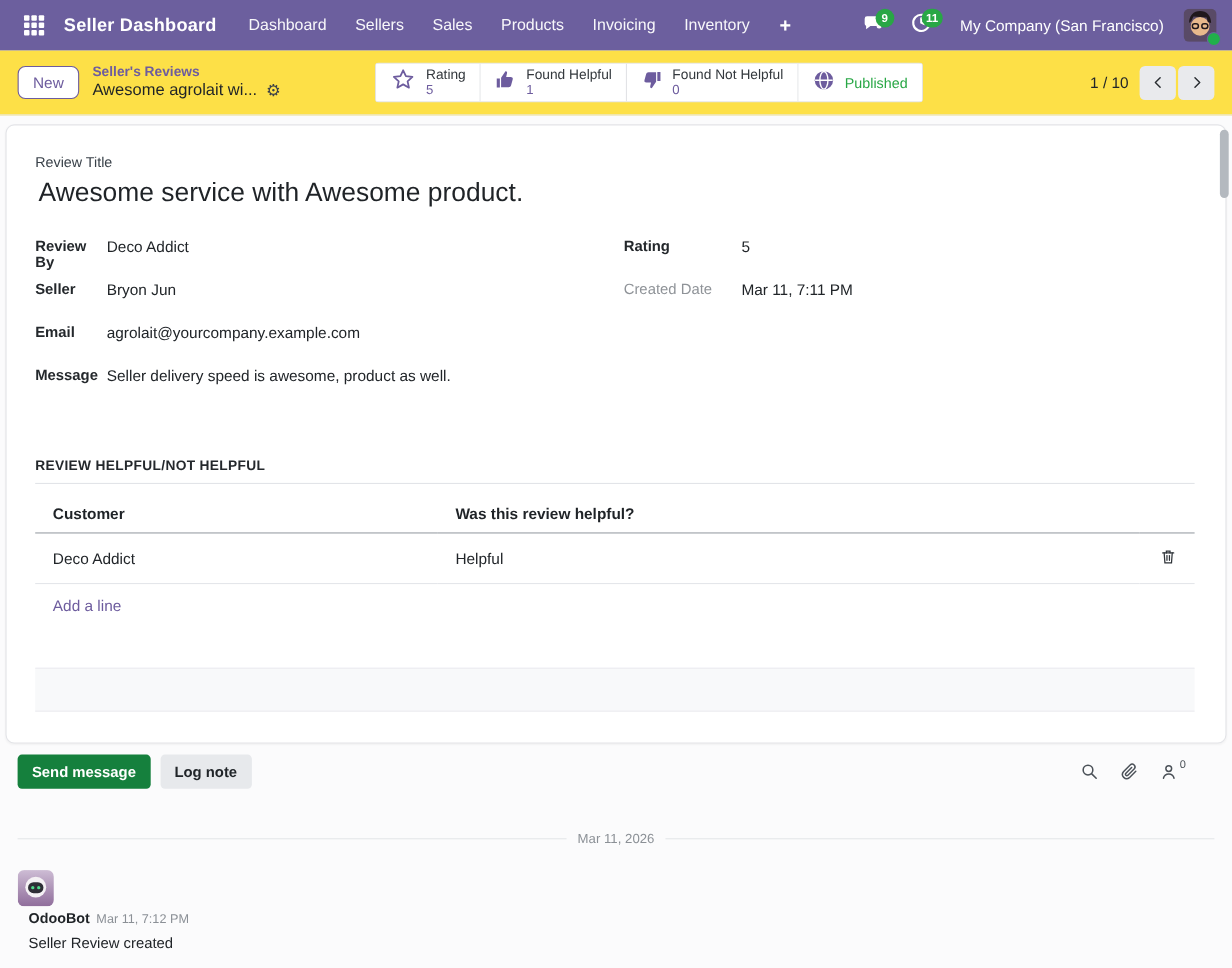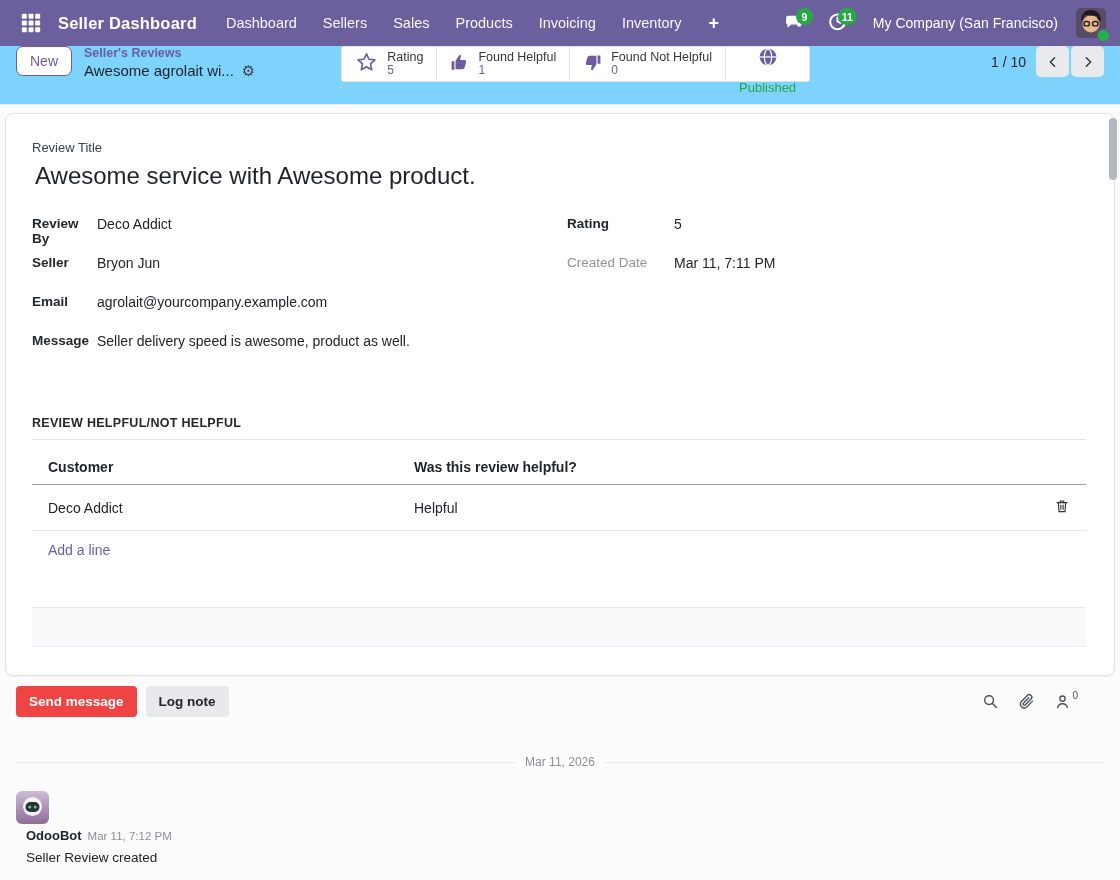--- a/index.html
+++ b/index.html
@@ -22,36 +22,36 @@
   .nav-badge { position:absolute; top:2px; right:-2px; min-width:17px; height:17px;
     background:#28a745; border-radius:9px; color:#fff; font-size:10.5px; font-weight:700;
     display:flex; align-items:center; justify-content:center; padding:0 4px; }
   .company { font-size:14px; padding:0 8px; white-space:nowrap; cursor:pointer; }
   .avatar { position:relative; width:30px; height:30px; border-radius:5px; overflow:visible; cursor:pointer; }
   .avatar svg { border-radius:5px; display:block; }
   .presence-dot { position:absolute; right:-4px; bottom:-4px; width:13px; height:13px;
     border-radius:50%; background:#21b04b; border:1.5px solid #6c5f9e; }
 
   
-  .control-panel { height:59px; background:#7dd3fc; display:flex; align-items:flex-start;
+  .control-panel { height:59px; background:#fde047; display:flex; align-items:center;
     padding:0 16px; border-bottom:1px solid #e8e9ec; }
   .btn-new { border:1px solid #6d5c9e; color:#6d5c9e; background:#fff; font-size:14px;
     padding:6px 13px; border-radius:7px; cursor:pointer; font-weight:500;
     font-family:inherit; }
   .breadcrumb-col { margin-left:12px; line-height:1.25; }
   .bc-parent { font-size:12.5px; color:#6d5c9e; font-weight:600; cursor:pointer; }
   .bc-current-row { display:flex; align-items:center; gap:8px; }
   .bc-current { font-size:15px; color:#1f2327; }
   .gear { font-family:"DejaVu Sans",sans-serif; font-size:15px; color:#3d4248; cursor:pointer; line-height:1; }
 
   .stat-group { display:flex; margin-left:86px; border:1px solid #e2e3e6; border-radius:3px;
     height:36px; background:#fff; }
   .stat-btn { display:flex; align-items:center; gap:9px; padding:0 13px;
     border-right:1px solid #e2e3e6; cursor:pointer; background:#fff; }
-  .stat-btn:last-child { border-right:none;flex-direction:column; }
+  .stat-btn:last-child { border-right:none; }
   .stat-texts { line-height:1.15; }
   .stat-label { font-size:12.5px; color:#33383d; white-space:nowrap; }
   .stat-value { font-size:12px; color:#6d5c9e; font-weight:500; }
   .published-label { font-size:13px; color:#28a745; font-weight:500; }
 
   .pager { margin-left:auto; display:flex; align-items:center; gap:10px; }
   .pager-text { font-size:14px; color:#212529; }
   .pager-btns { display:flex; gap:2px; }
   .pager-btn { width:33px; height:31px; background:#e9eaed; border:none; border-radius:5px;
     display:flex; align-items:center; justify-content:center; cursor:pointer; }
@@ -87,21 +87,21 @@
   .trash-btn { background:none; border:none; cursor:pointer; padding:2px; }
   .add-line td { border-bottom:none; }
   .add-line a { color:#6d5c9e; text-decoration:none; font-size:14px; cursor:pointer; }
   .blank-row { height:38px; }
   .stripe-row { height:40px; background:#f8f9fa; border-top:1px solid #ececf0;
     border-bottom:1px solid #ececf0; }
 
   
   .chatter { padding:10px 16px 0; }
   .chatter-topbar { display:flex; align-items:center; }
-  .btn-send { background:#ef4444; color:#fff; border:none; border-radius:4px;
+  .btn-send { background:#15803d; color:#fff; border:none; border-radius:4px;
     font-size:13.5px; font-weight:600; padding:8px 13px; cursor:pointer; font-family:inherit; }
   .btn-log { background:#e7e9ec; color:#212529; border:none; border-radius:4px;
     font-size:13.5px; font-weight:600; padding:8px 13px; margin-left:9px; cursor:pointer; font-family:inherit; }
   .chatter-icons { margin-left:auto; display:flex; align-items:center; gap:19px; padding-right:26px; }
   .chatter-icon { background:none; border:none; cursor:pointer; display:flex; align-items:flex-start;
     color:#4b5158; padding:0; }
   .follower-sup { font-size:10px; color:#4b5158; margin-left:1px; margin-top:-3px; }
 
   .date-divider { display:flex; align-items:center; margin-top:38px; color:#8b9096; font-size:12px; }
   .date-divider::before, .date-divider::after { content:""; flex:1; border-top:1px solid #e4e6e9; }

